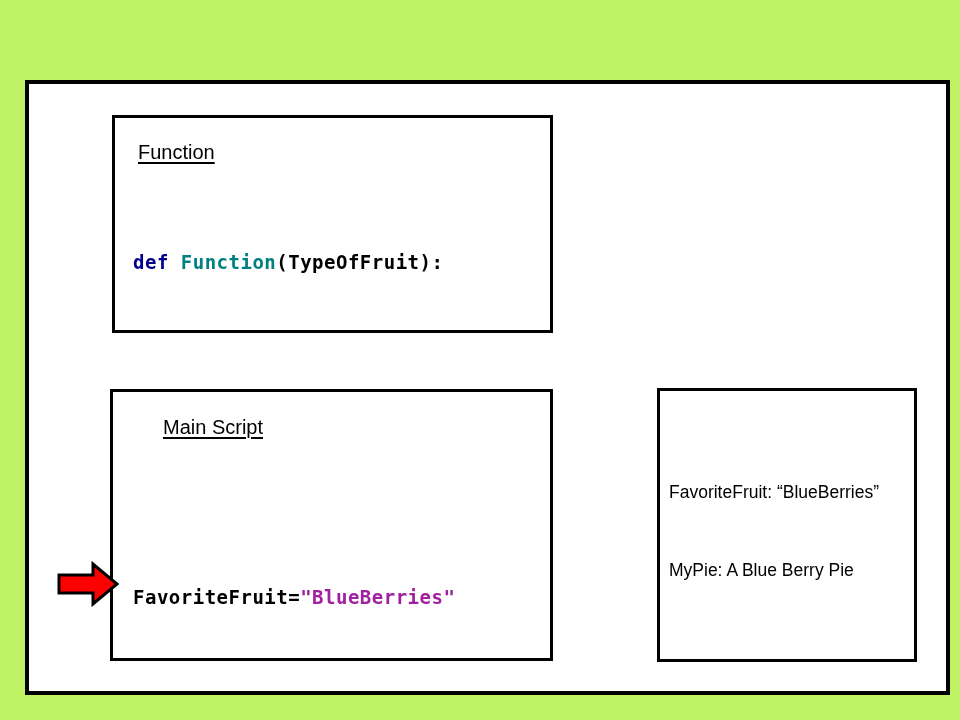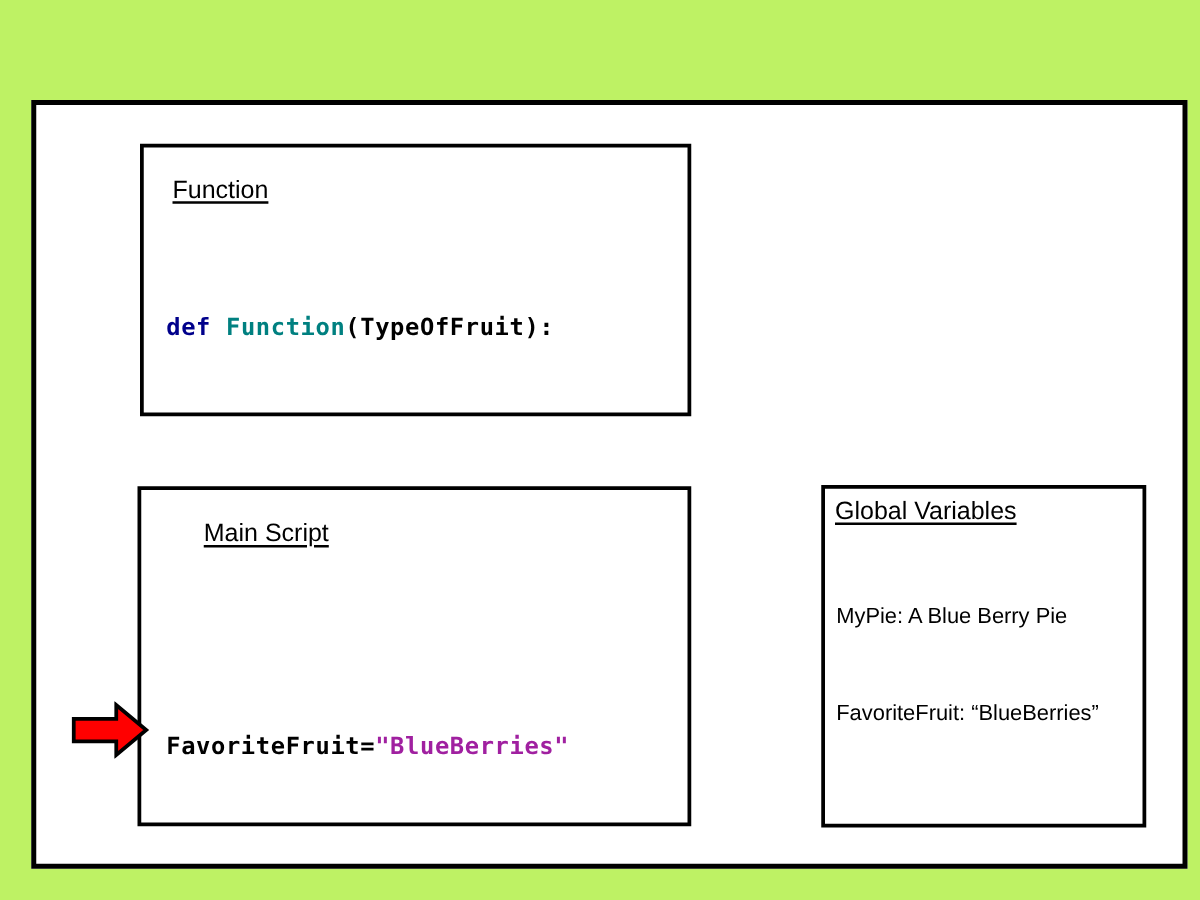--- a/index.html
+++ b/index.html
@@ -100,24 +100,23 @@
     <div class="box-title t-main">Main Script</div>
     <div class="code code-main">
       <div class="code-line"><span>FavoriteFruit=</span><span class="str">"BlueBerries"</span></div>
       
       
       
     </div>
   </div>
 
   <div class="box box-global">
-    <div class="box-title t-global">Global Variables</div>
     <div class="global-entries">
+      <div>FavoriteFruit: “BlueBerries”</div>
       <div>MyPie: A Blue Berry Pie</div>
-      <div>FavoriteFruit: “BlueBerries”</div>
     </div>
   </div>
 
   <svg class="pointer-arrow" viewBox="0 0 64 46" xmlns="http://www.w3.org/2000/svg">
     <polygon points="3,14 37,14 37,3 61,23 37,43 37,32 3,32" fill="#FF0000" stroke="#000000" stroke-width="3" stroke-linejoin="miter"></polygon>
   </svg>
 
 </div>
 
 </body></html>

